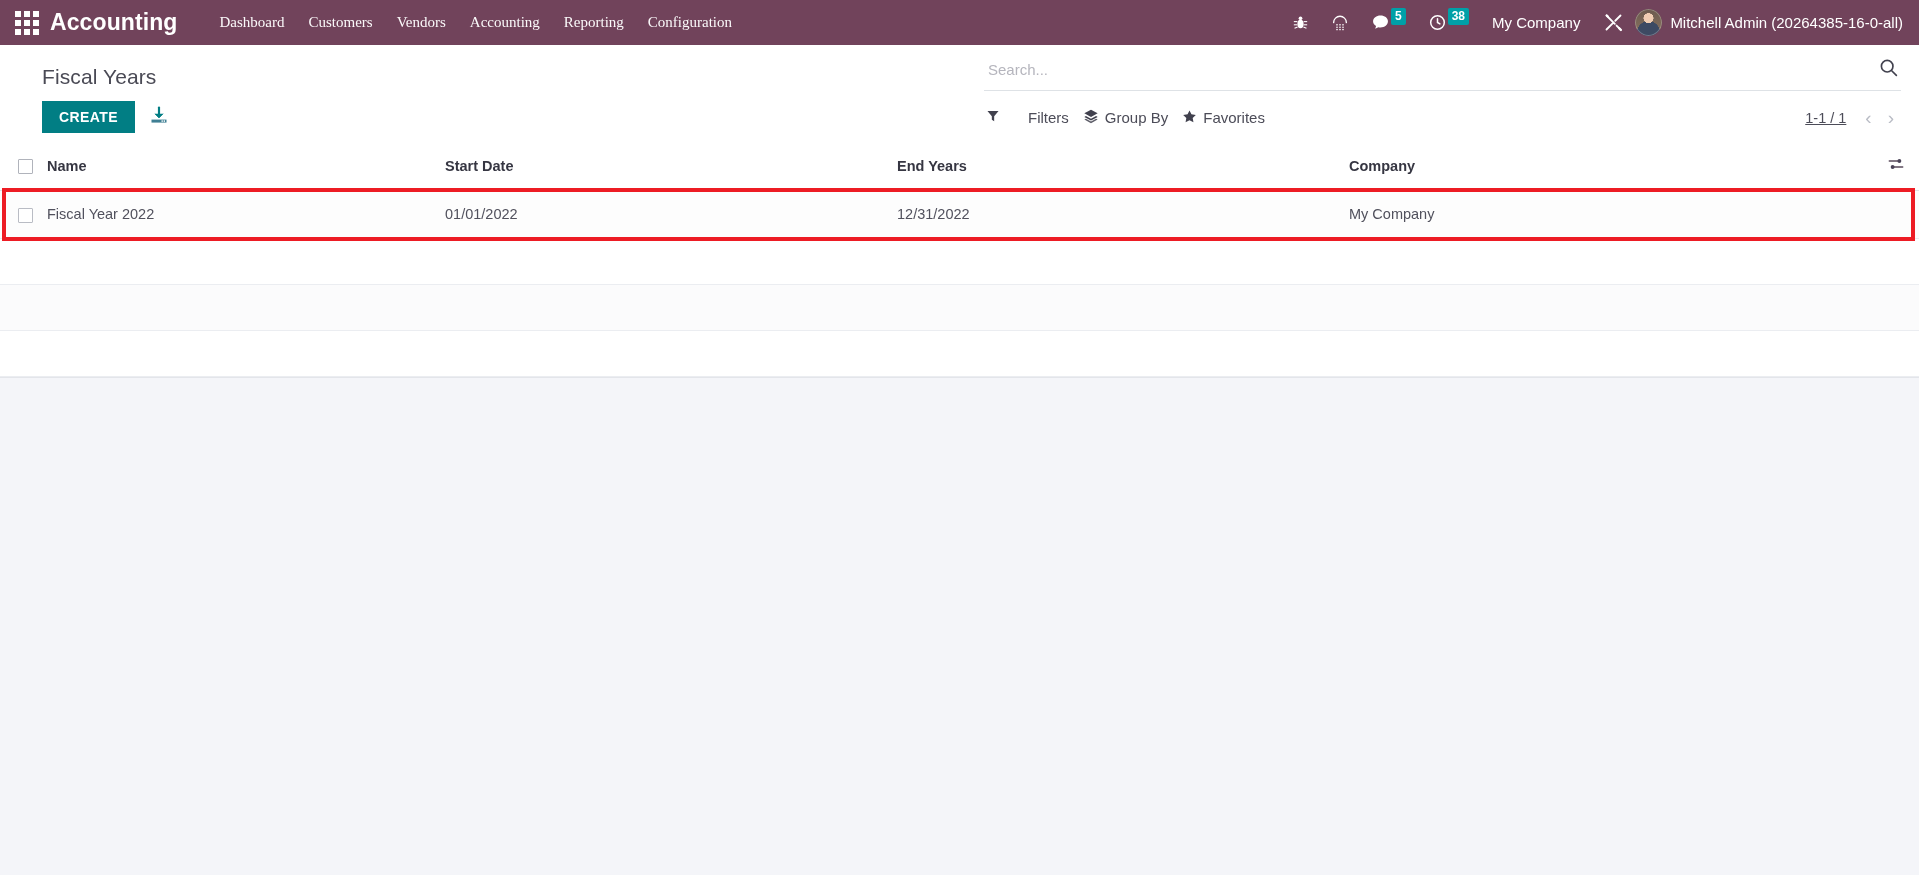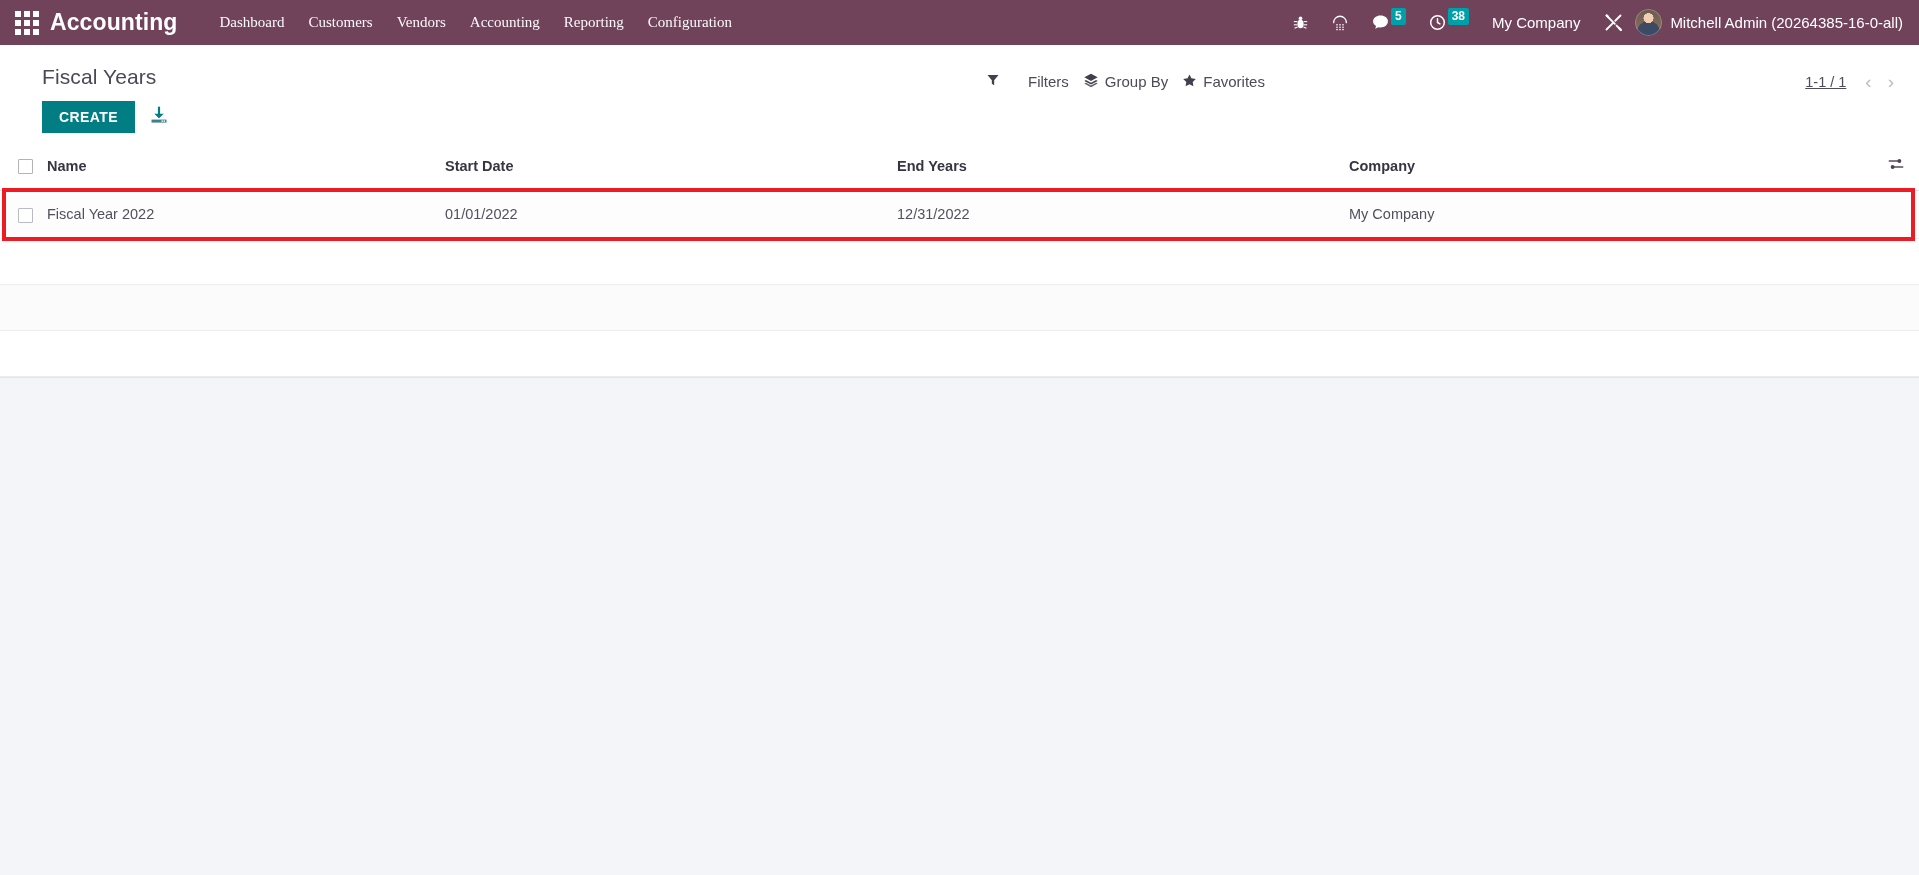--- a/index.html
+++ b/index.html
@@ -361,20 +361,31 @@
                 <rect x="3" y="17.5" width="18" height="3.6" fill="#3f7f94"></rect>
                 <rect x="15" y="18.4" width="1.6" height="1.8" fill="#ffffff"></rect>
                 <rect x="17.6" y="18.4" width="1.6" height="1.8" fill="#ffffff"></rect>
               </svg>
             </span>
           </span>
         </div>
       </div>
 
       <div class="cp-right">
+        <div class="search-row">
+          <input class="search-input" type="text" placeholder="Search..." style="">
+          <span class="search-magnifier">
+            <span>
+              <svg width="21" height="21" viewBox="0 0 24 24" fill="none" stroke="#41414e" stroke-width="1.9">
+                <circle cx="10.5" cy="10.5" r="6.6"></circle>
+                <path d="M15.4 15.4L21 21" stroke-linecap="round"></path>
+              </svg>
+            </span>
+          </span>
+        </div>
 
         <div class="facet-row">
 
           <div class="dropdown-btn">
             <span>
               <svg width="14" height="14" viewBox="0 0 24 24" fill="#41414e">
                 <path d="M2.5 3.5h19L14 12.6V21l-4-2.6v-5.8z"></path>
               </svg>
             </span>
             <span>Filters</span>

